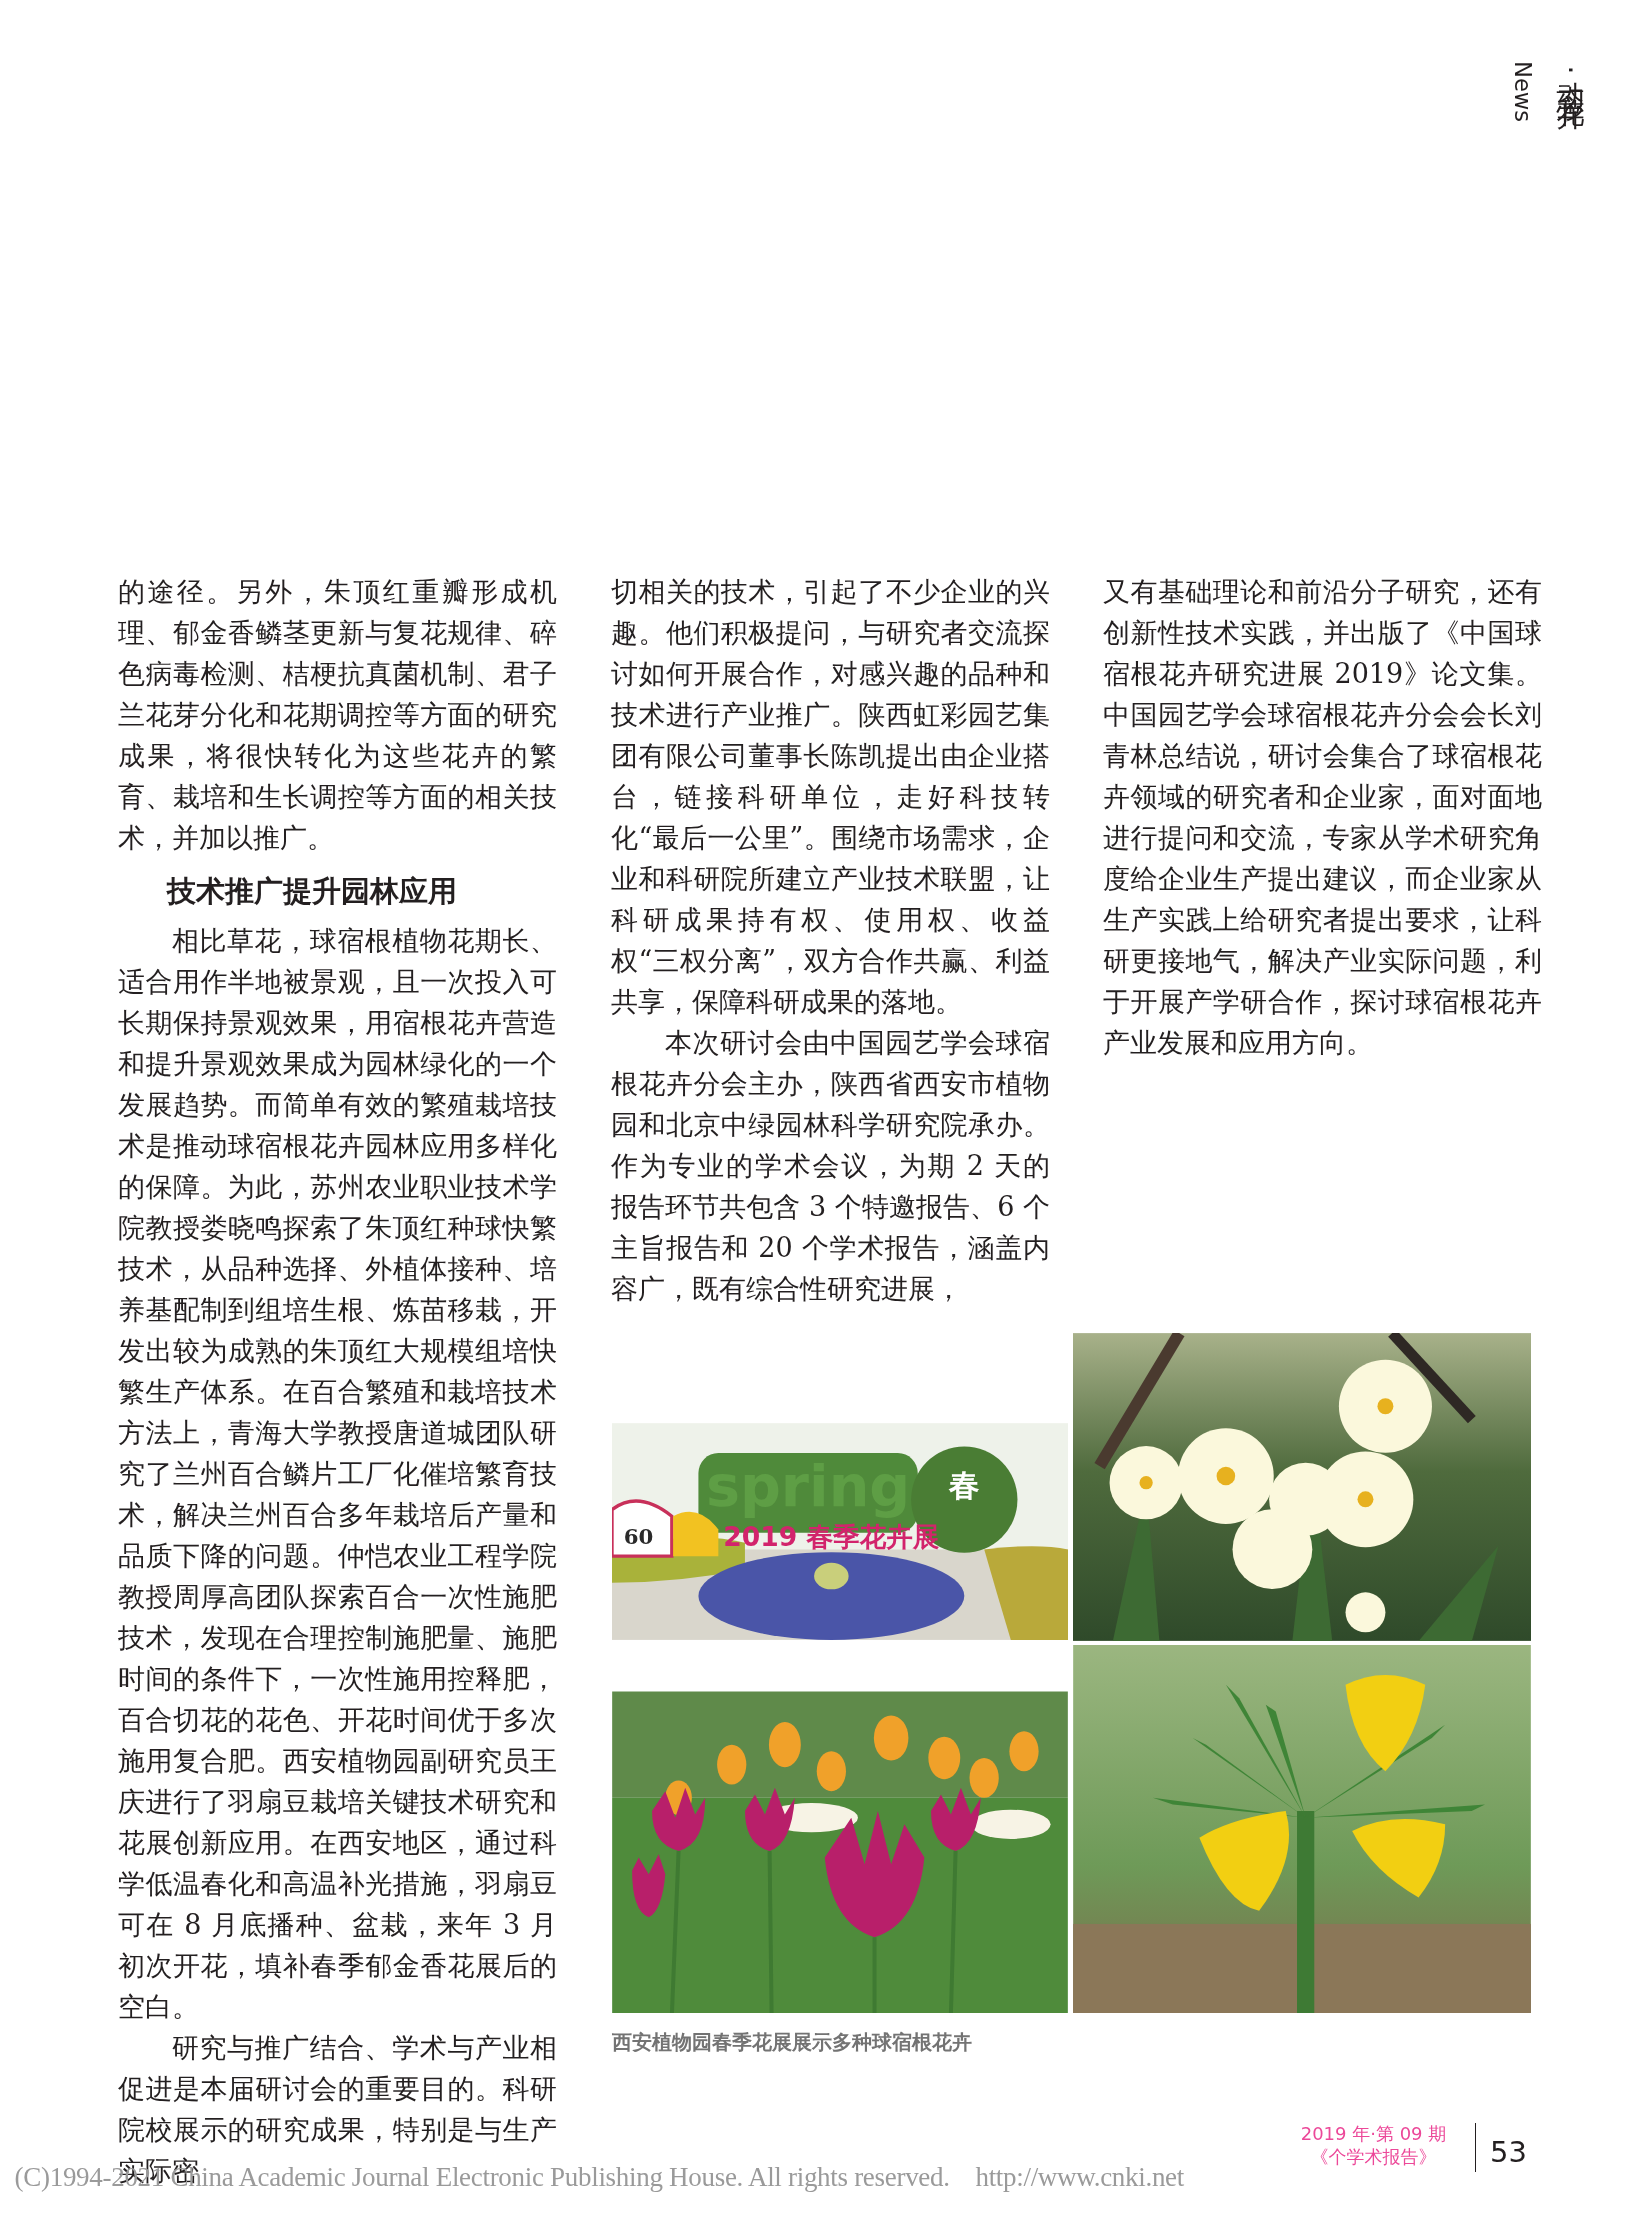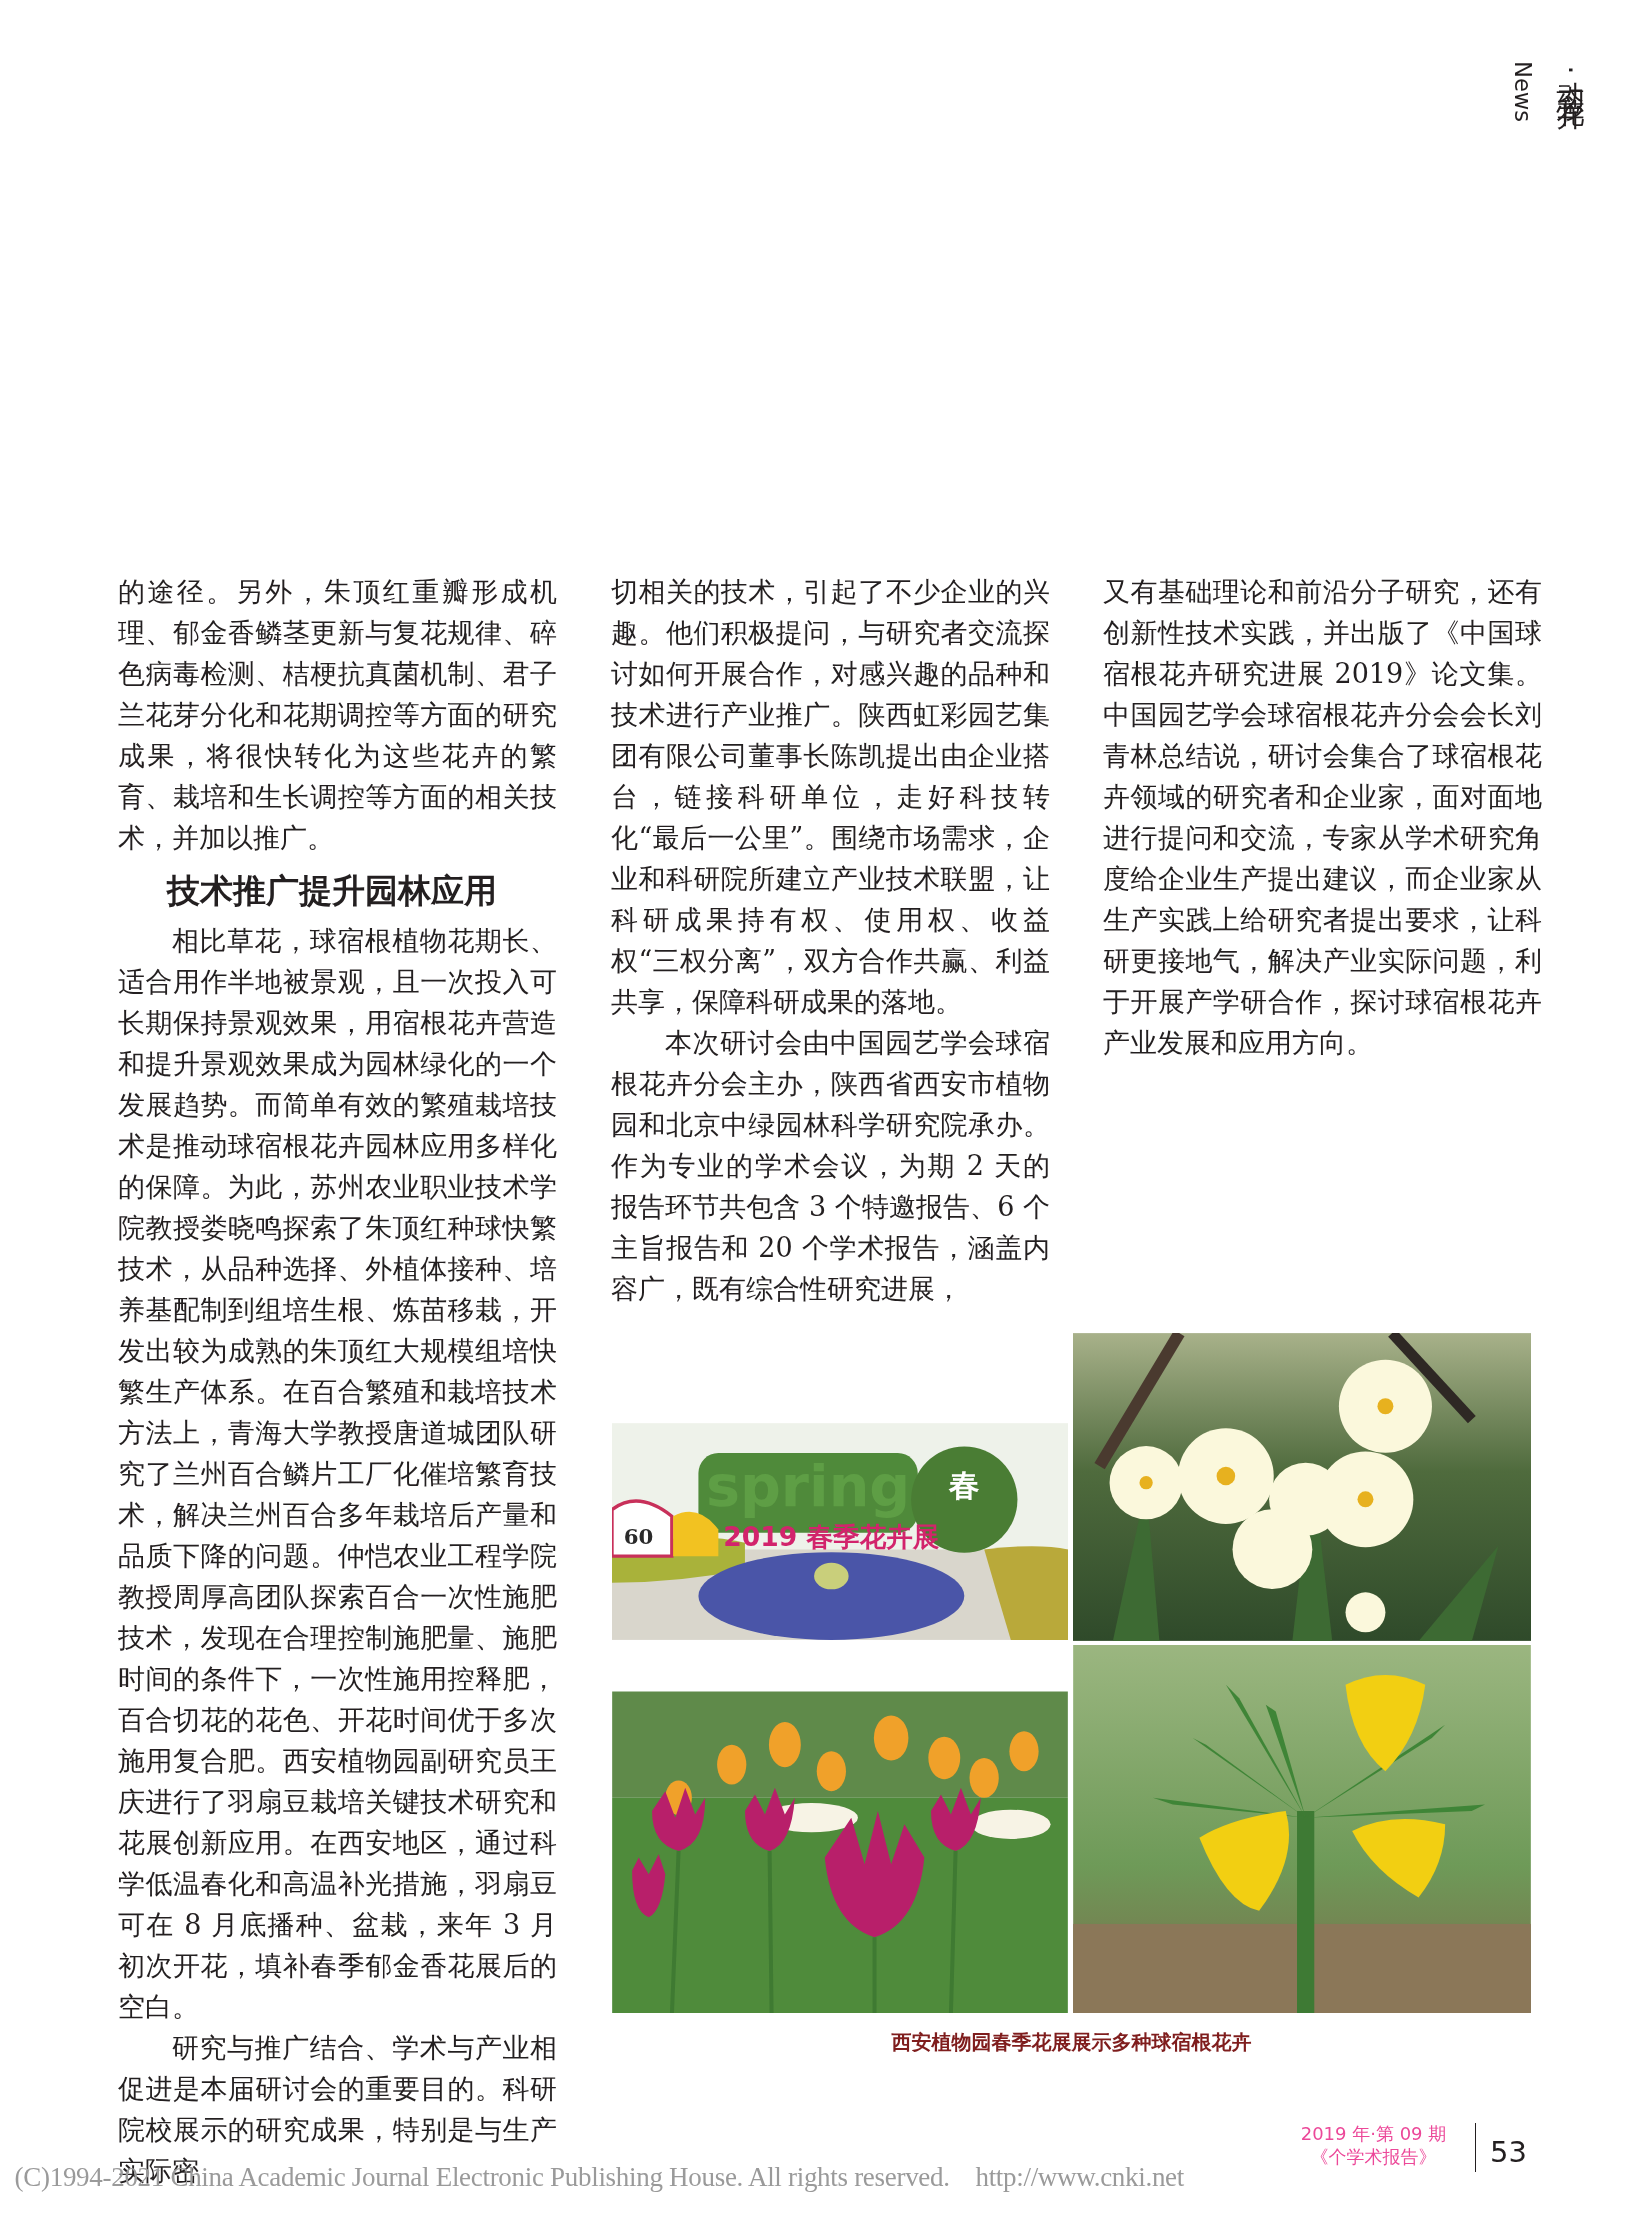--- a/index.html
+++ b/index.html
@@ -8,30 +8,30 @@
   .section-zh { position:absolute; left:1550px; top:60px; font-family:"DejaVu Sans","Liberation Sans",sans-serif;
                 font-size:28px; line-height:41px; writing-mode:vertical-rl; color:#231f20; letter-spacing:2.7px; }
   .section-en { position:absolute; left:1510px; top:61px; font-family:"DejaVu Sans","Liberation Sans",sans-serif;
                 font-size:22.6px; writing-mode:vertical-rl; color:#231f20; }
   .col { position:absolute; top:571px; width:439px; font-size:27px; line-height:41px; text-align:justify; }
   .col p { margin:0; }
   .col p.indent { text-indent:2em; }
   #col1 { left:118px; }
   #col2 { left:611px; }
   #col3 { left:1103px; }
-  .subhead { font-family:Liberation Serif, serif; font-weight:bold; font-size:33px;
+  .subhead { font-family:Liberation Sans, sans-serif; font-weight:bold; font-size:29px;
              line-height:49px; padding-left:49px; margin:9.3px 0 4px 0 !important; }
   .endmark { display:inline-block; width:16px; height:21px; background:#d7d8da; vertical-align:-2.7px; margin-left:4px; }
   .photo { position:absolute; overflow:hidden; }
   #photo-expo { left:612px; top:1330px; width:456px; height:310px; background:#fff; }
   #photo-narcissus { left:1073px; top:1333px; width:458px; height:308px; }
   #photo-tulips { left:612px; top:1645px; width:456px; height:368px; }
   #photo-fritillaria { left:1073px; top:1645px; width:458px; height:368px; }
-  .caption { position:absolute; left:612px; width:919px; top:2029px; text-align:center;
-             font-family:"DejaVu Sans","Liberation Sans",sans-serif; font-size:20px; font-weight:bold; color:#7f1d1d; }
+  .caption { position:absolute; left:612px; width:919px; top:2029px; text-align:left;
+             font-family:"DejaVu Sans","Liberation Sans",sans-serif; font-size:20px; font-weight:bold; color:#737373; }
   .footer-issue { position:absolute; left:1287px; top:2123px; font-family:"DejaVu Sans","Liberation Sans",sans-serif;
                   font-size:18px; line-height:22.6px; text-align:center; width:173px; color:#ec4899; }
   .footer-rule { position:absolute; left:1475px; top:2123px; width:1.3px; height:49px; background:#231f20; }
   .footer-page { position:absolute; left:1490px; top:2135px; font-family:"DejaVu Sans","Liberation Sans",sans-serif;
                  font-size:29px; font-weight:normal; color:#231f20; }
   .watermark { position:absolute; left:14.6px; top:2162px; font-family:"Liberation Serif","DejaVu Serif",serif;
                font-size:27px; color:#9a9a9a; white-space:pre; letter-spacing:-0.3px; }
 </style>
 </head>
 <body>

